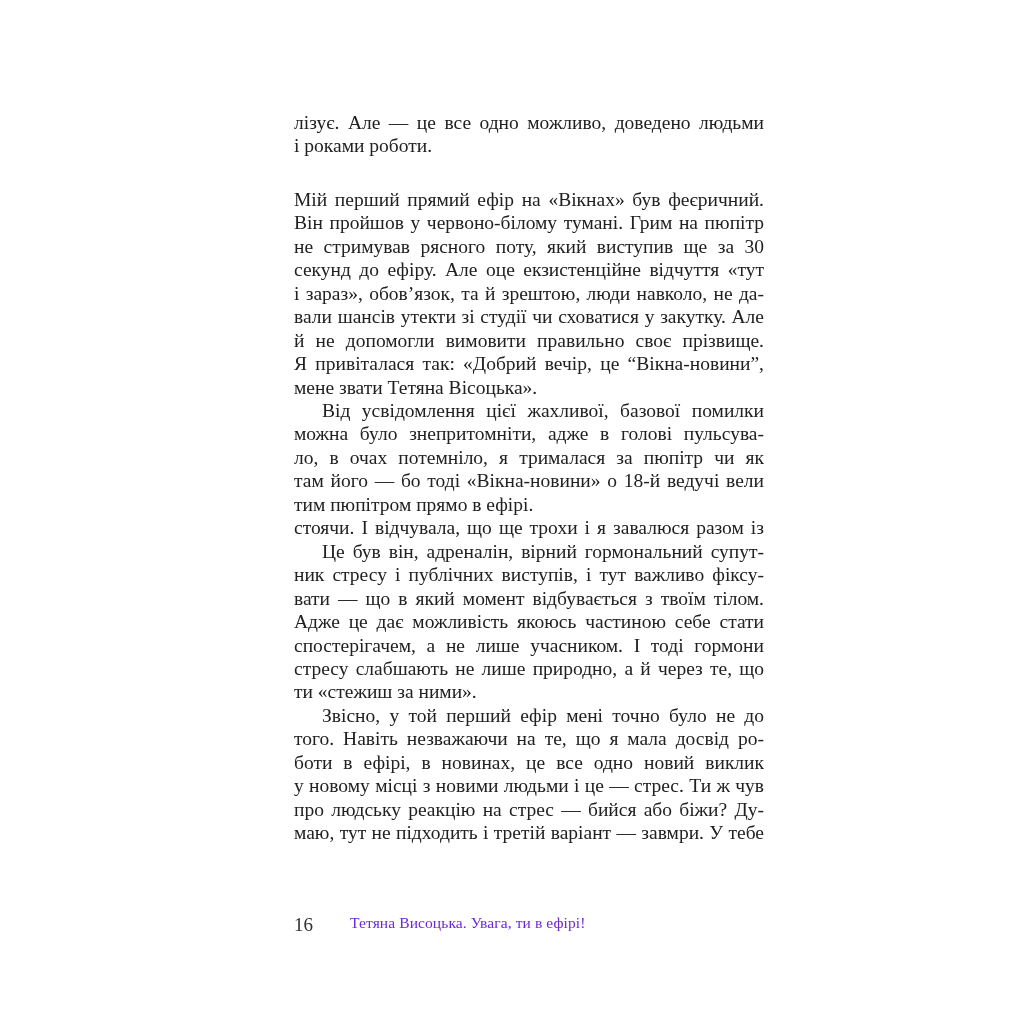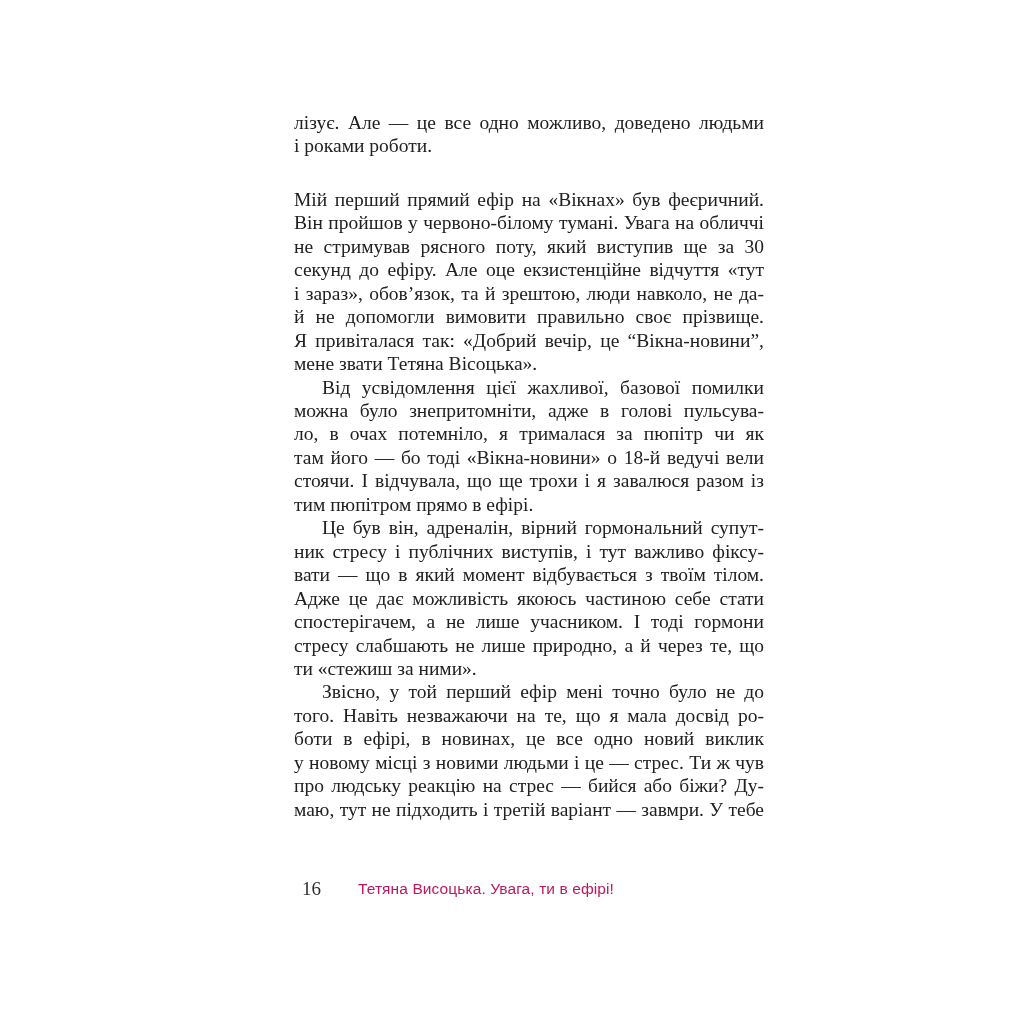--- a/index.html
+++ b/index.html
@@ -33,64 +33,64 @@
   }
   .line.last {
     text-align-last: left;
   }
   .para.indent .line:first-child {
     text-indent: 28px;
   }
   .footer {
     position: absolute;
     left: 294px;
-    top: 878px;
+    top: 914px;
     display: flex;
-    align-items: center;
-    margin-left: 8px;
+    align-items: flex-start;
   }
   .page-number {
     font-family: "Liberation Serif", serif;
     font-size: 19px;
     color: #2f2f2f;
     width: 56px;
   }
   .running-title {
-    font-family: Liberation Sans, sans-serif;
+    font-family: Liberation Serif, serif;
     font-size: 15.5px;
-    color: #be185d;
+    color: #6d28d9;
     letter-spacing: 0.1px;
   }
 </style>
 </head>
 <body>
 
 <div class="page">
   <div class="text-block">
       <div class="para">
         <div class="line">лізує. Але — це все одно можливо, доведено людьми</div>
         <div class="line last">і роками роботи.</div>
       </div>
       <div class="para gap">
         <div class="line">Мій перший прямий ефір на «Вікнах» був феєричний.</div>
-        <div class="line">Він пройшов у червоно-білому тумані. Увага на обличчі</div>
+        <div class="line">Він пройшов у червоно-білому тумані. Грим на пюпітр</div>
         <div class="line">не стримував рясного поту, який виступив ще за 30</div>
         <div class="line">секунд до ефіру. Але оце екзистенційне відчуття «тут</div>
         <div class="line">і зараз», обов’язок, та й зрештою, люди навколо, не да-</div>
+        <div class="line">вали шансів утекти зі студії чи сховатися у закутку. Але</div>
         <div class="line">й не допомогли вимовити правильно своє прізвище.</div>
         <div class="line">Я привіталася так: «Добрий вечір, це “Вікна-новини”,</div>
         <div class="line last">мене звати Тетяна Вісоцька».</div>
       </div>
       <div class="para indent">
         <div class="line">Від усвідомлення цієї жахливої, базової помилки</div>
         <div class="line">можна було знепритомніти, адже в голові пульсува-</div>
         <div class="line">ло, в очах потемніло, я трималася за пюпітр чи як</div>
         <div class="line">там його — бо тоді «Вікна-новини» о 18-й ведучі вели</div>
+        <div class="line last">тим пюпітром прямо в ефірі.</div>
         <div class="line">стоячи. І відчувала, що ще трохи і я завалюся разом із</div>
-        <div class="line last">тим пюпітром прямо в ефірі.</div>
       </div>
       <div class="para indent">
         <div class="line">Це був він, адреналін, вірний гормональний супут-</div>
         <div class="line">ник стресу і публічних виступів, і тут важливо фіксу-</div>
         <div class="line">вати — що в який момент відбувається з твоїм тілом.</div>
         <div class="line">Адже це дає можливість якоюсь частиною себе стати</div>
         <div class="line">спостерігачем, а не лише учасником. І тоді гормони</div>
         <div class="line">стресу слабшають не лише природно, а й через те, що</div>
         <div class="line last">ти «стежиш за ними».</div>
       </div>

